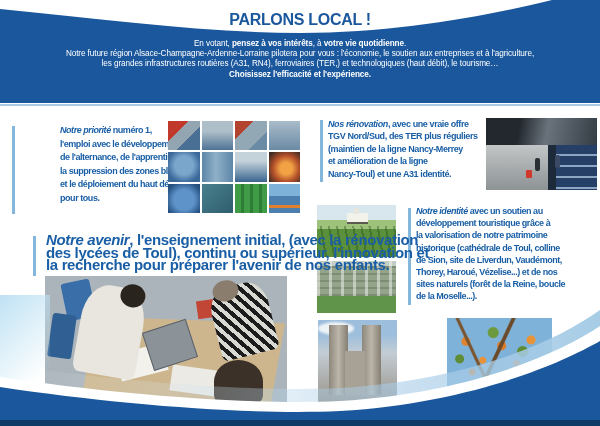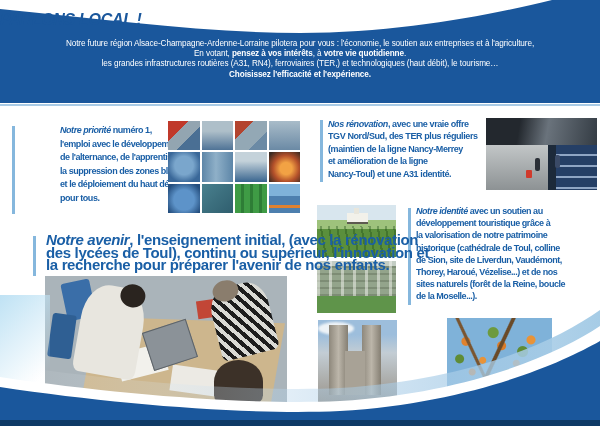--- a/index.html
+++ b/index.html
@@ -1,21 +1,21 @@
 <!DOCTYPE html>
 <html><head>
 <meta charset="utf-8">
 <style>
   html,body{margin:0;padding:0;background:#e9e9e9;}
   .page{position:relative;width:600px;height:426px;background:#ffffff;overflow:hidden;
         font-family:"Liberation Sans", sans-serif;}
   
   .hdr-svg{position:absolute;top:0;left:0;}
-  .page-title{position:absolute;top:11px;left:0;width:100%;
-              font-size:16px;font-weight:bold;letter-spacing:-0.3px;color:#1a579c;font-style:italic;}
+  .page-title{position:absolute;top:11px;left:0;width:100%;text-align:center;
+              font-size:16px;font-weight:bold;letter-spacing:-0.3px;color:#1a579c;}
   .intro{position:absolute;top:39px;left:0;width:100%;text-align:center;color:#ffffff;
          font-size:8.2px;line-height:10.2px;letter-spacing:-0.1px;}
   .intro b{font-weight:bold;}
   
   .sec{position:absolute;color:#1a5fa6;font-weight:bold;white-space:pre;}
   .sec .lead{font-style:italic;}
   .bar{position:absolute;width:3px;background:#85b7dd;}
   .sec-priorite{left:20px;top:124px;font-size:9px;line-height:13.6px;letter-spacing:-0.45px;margin-left:40px;}
   .sec-mobilites{left:328px;top:118px;font-size:9px;line-height:12.4px;letter-spacing:-0.4px;}
   .sec-avenir{left:46px;top:234px;font-size:15px;line-height:12.6px;letter-spacing:-0.35px;}
@@ -131,22 +131,22 @@
 <div class="page">
 
   <svg class="hdr-svg" width="600" height="106" viewBox="0 0 600 106">
     <path d="M0,9 C110,20 210,33 300,33 C400,33 490,15 552,0 L600,0 L600,103 L0,103 Z" fill="#1a579c"></path>
     <rect x="0" y="104" width="600" height="2" fill="#a9cbe6"></rect>
   </svg>
 
   <div class="page-title">PARLONS LOCAL !</div>
 
   <div class="intro">
+    <div><span>En votant, </span><b>pensez à vos intérêts</b><span>, à </span><b>votre vie quotidienne</b><span>.</span></div>
     <div>Notre future région Alsace-Champagne-Ardenne-Lorraine pilotera pour vous : l'économie, le soutien aux entreprises et à l'agriculture,</div>
-    <div><span>En votant, </span><b>pensez à vos intérêts</b><span>, à </span><b>votre vie quotidienne</b><span>.</span></div>
     <div>les grandes infrastructures routières (A31, RN4), ferroviaires (TER,) et technologiques (haut débit), le tourisme…</div>
     <div><b>Choisissez l'efficacité et l'expérience.</b></div>
   </div>
 
   <div class="bar" style="left:12px;top:126px;height:88px;"></div>
   <div class="sec sec-priorite"><span class="lead">Notre priorité</span><span> numéro 1,
 l'emploi avec le développement
 de l'alternance, de l'apprentissage,
 la suppression des zones blanches
 et le déploiement du haut débit

